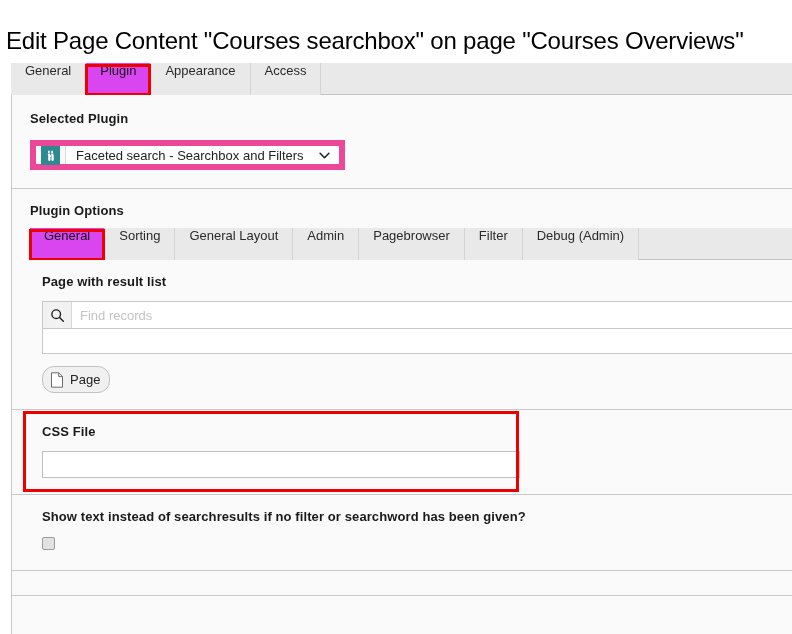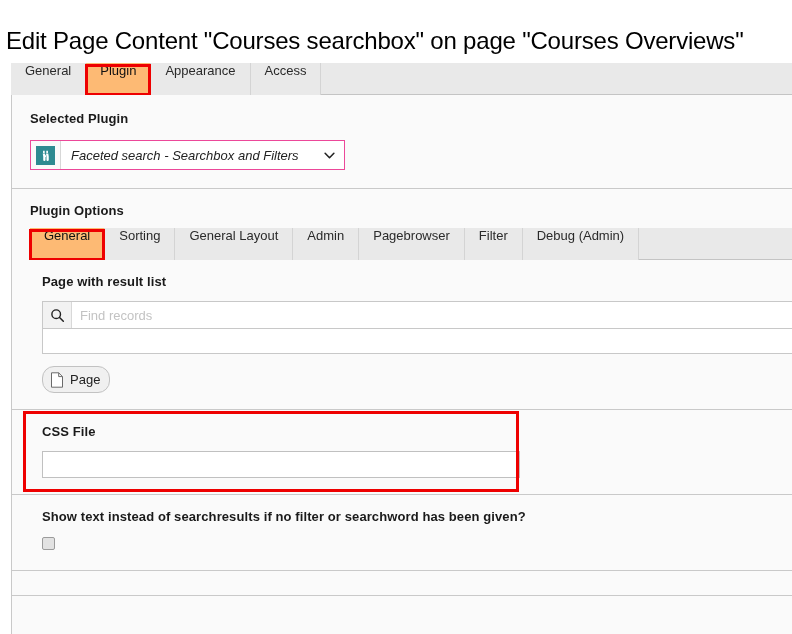--- a/index.html
+++ b/index.html
@@ -56,21 +56,21 @@
     font-size: 13px;
     color: #2a2a2a;
     background: #e9e9e9;
     border-right: 1px solid #d4d4d4;
     box-sizing: border-box;
     height: 32px;
     white-space: nowrap;
     cursor: pointer;
   }
   .tab.active {
-    background: #fdba74;
+    background: #d946ef;
     color: #111;
   }
   .tab.highlighted::after {
     content: "";
     position: absolute;
     left: -1px;
     top: 1px;
     right: -1px;
     bottom: -1px;
     border: 3px solid #ee0000;
@@ -110,24 +110,23 @@
   .sel-plugin {
     padding: 16px 18px 18px 18px;
   }
   .sel-plugin .field-label { margin-bottom: 14px; display: block; }
 
   .plugin-select-wrap {
     display: flex;
     align-items: stretch;
     width: 315px;
     height: 30px;
-    border: 1px solid #ec4899;
+    border: 6px solid #ec4899;
     background: #d946ef;
     box-sizing: border-box;
-    font-style: italic;
   }
   .plugin-icon-cell {
     width: 30px;
     min-width: 30px;
     display: flex;
     align-items: center;
     justify-content: center;
     background: #fafafa;
     border-right: 1px solid #d7d7d7;
     box-sizing: border-box;

